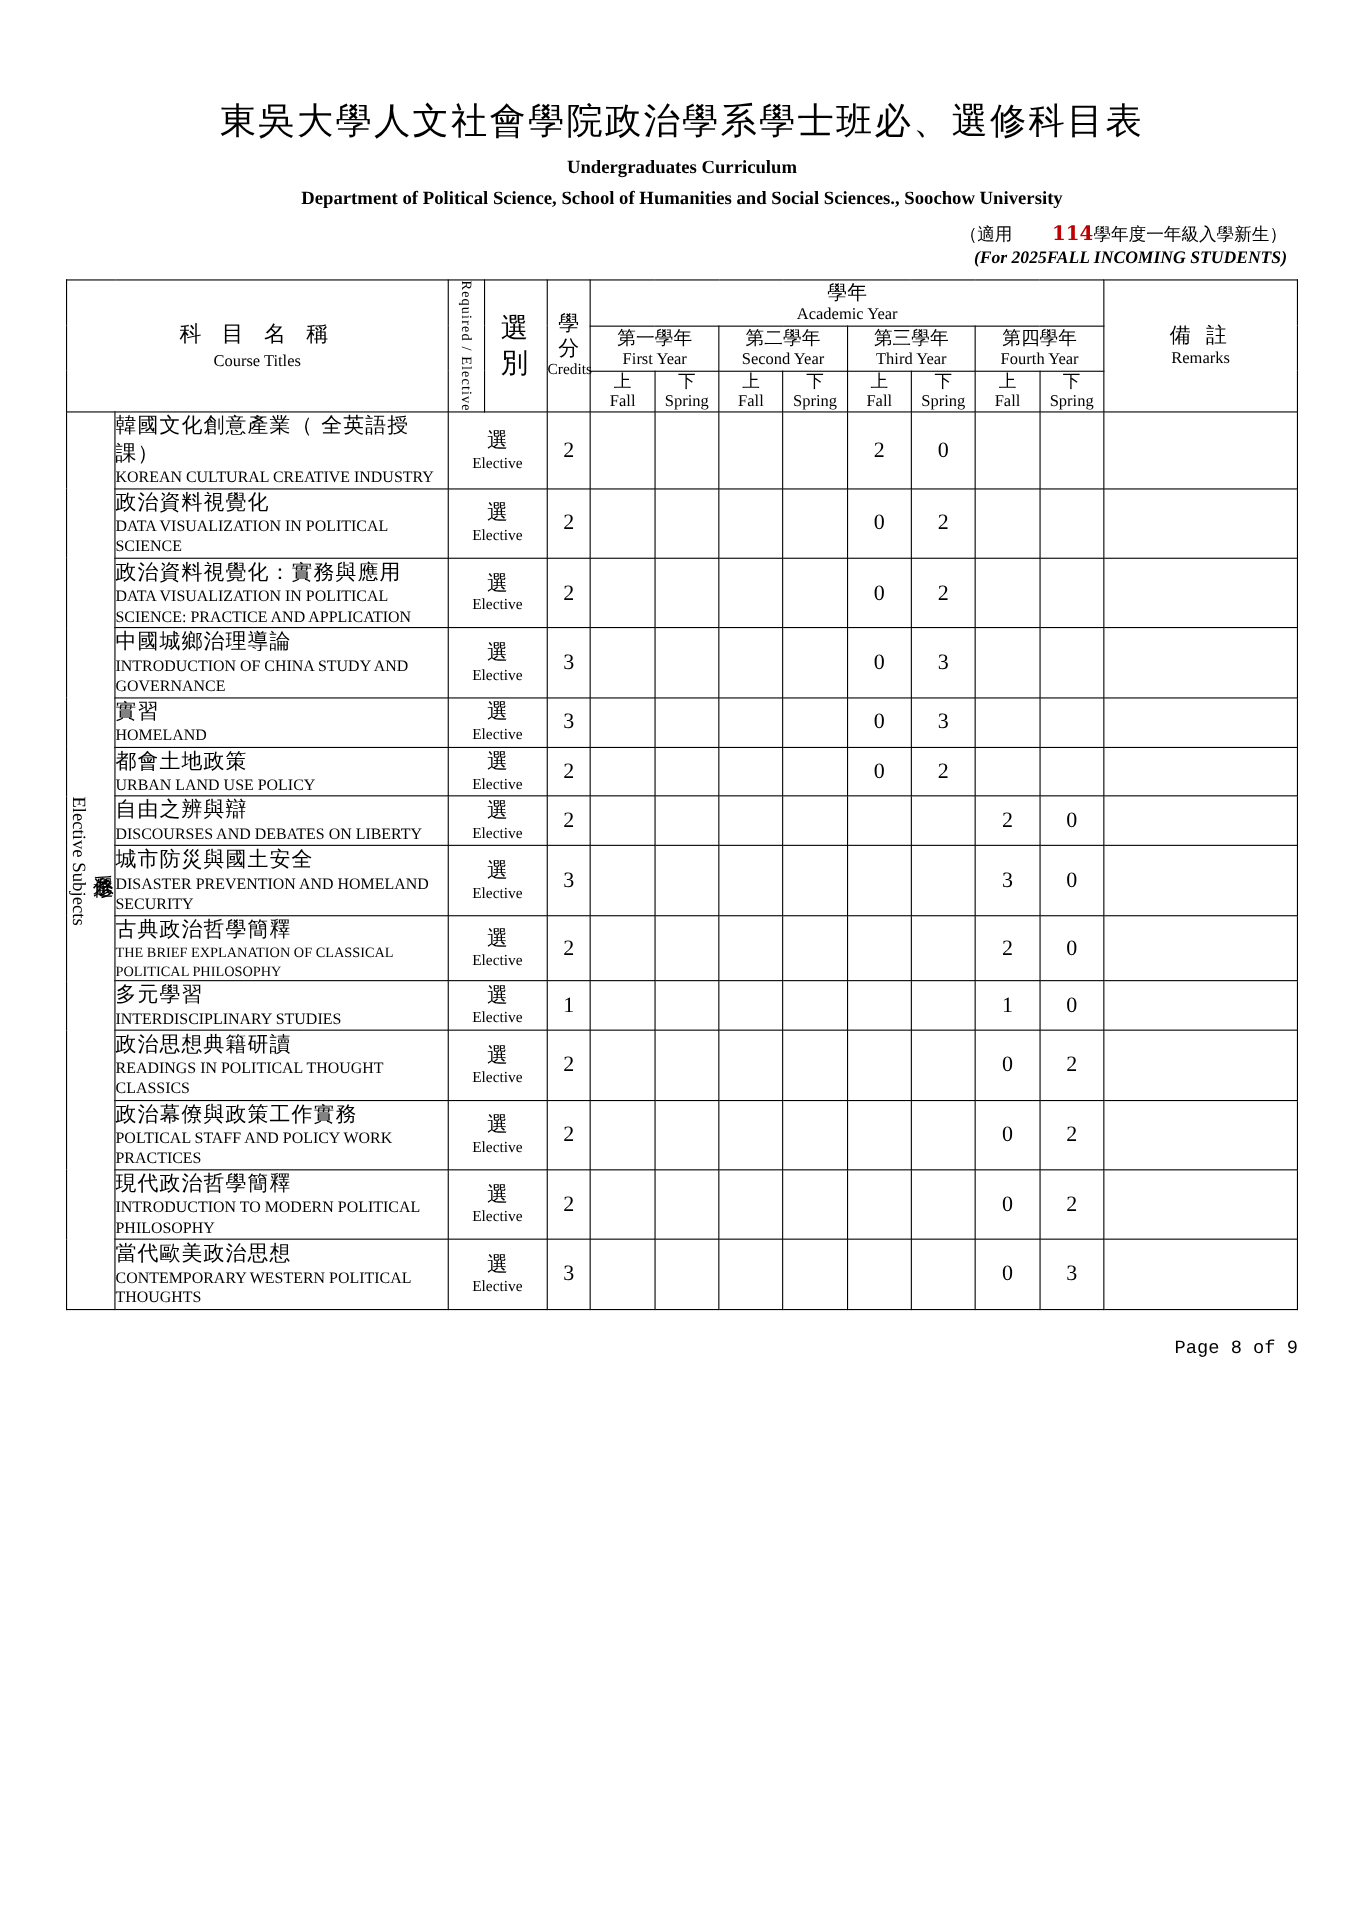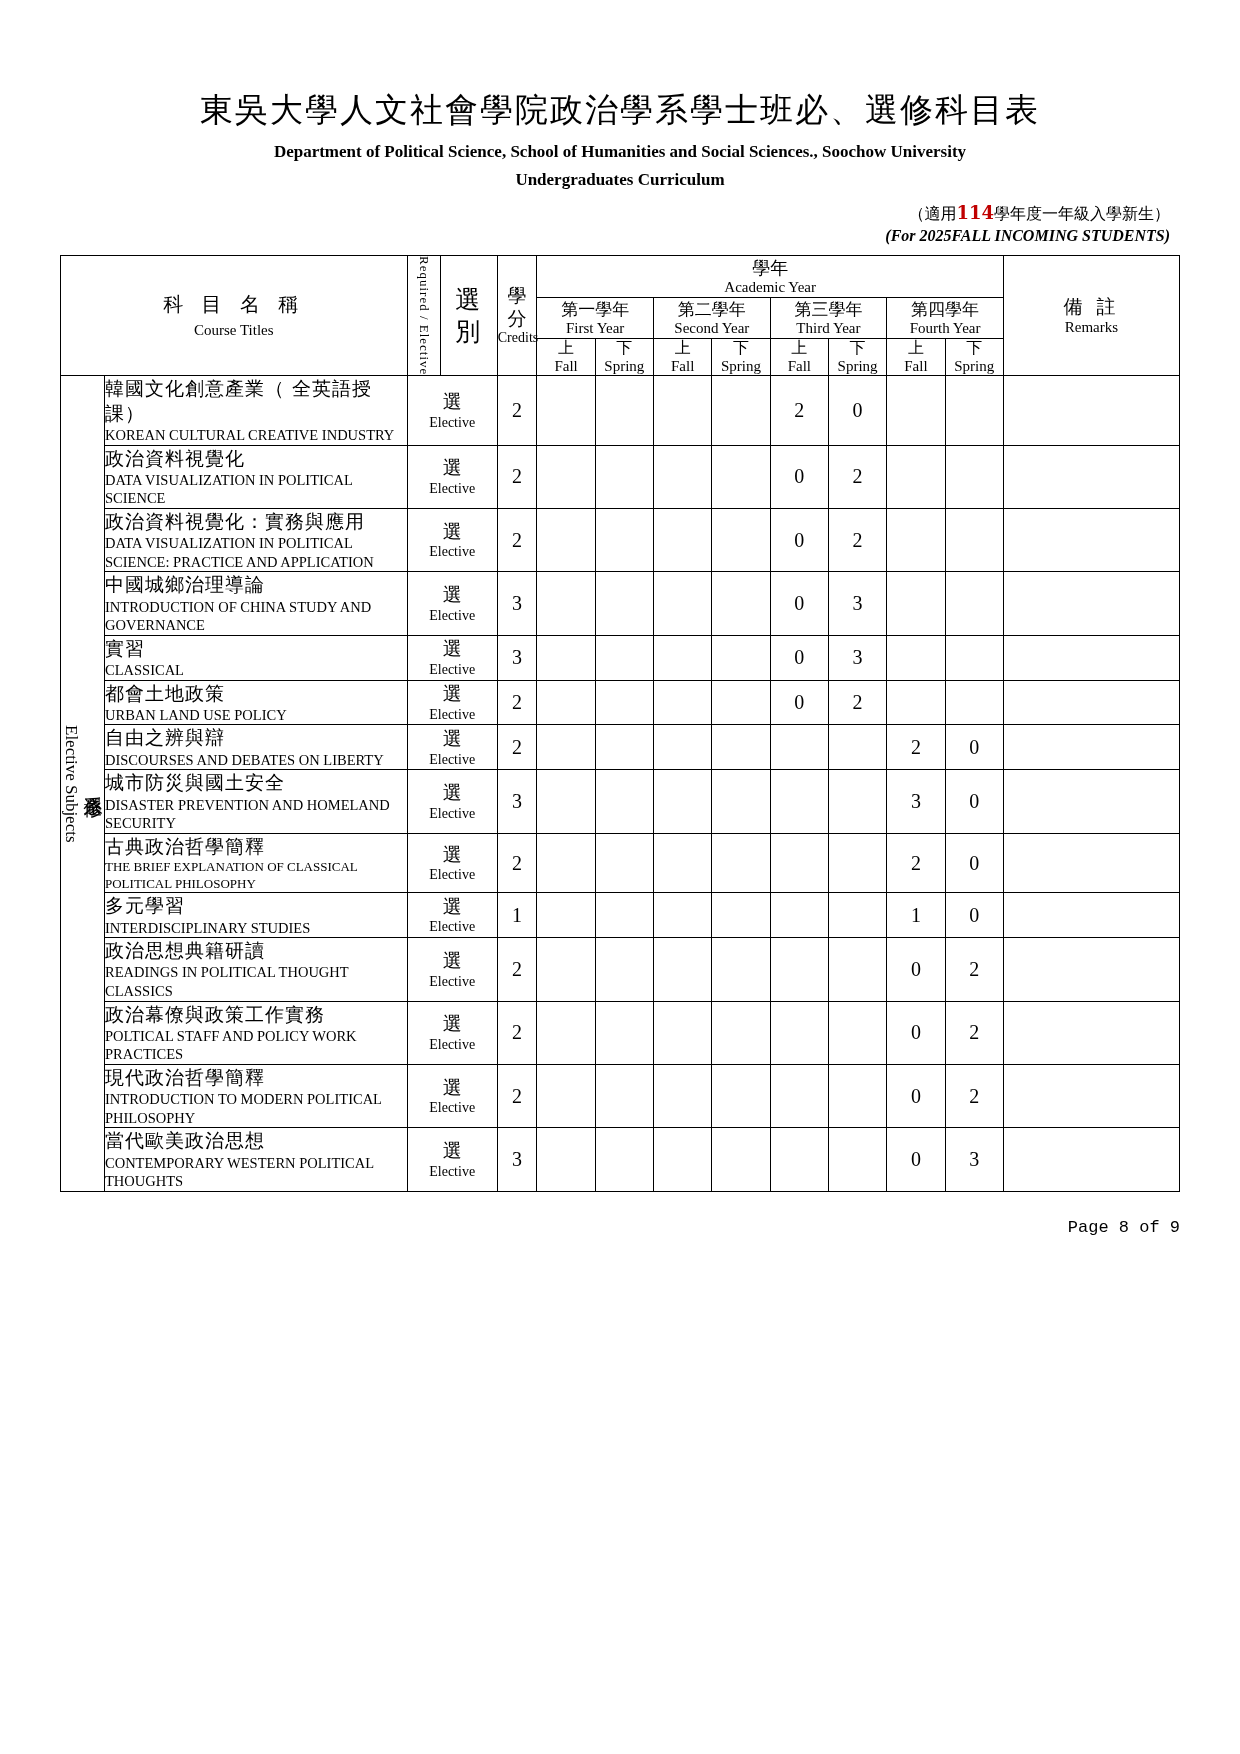--- a/index.html
+++ b/index.html
@@ -39,20 +39,21 @@
     text-align: right;
     font-size: 16px;
     margin-top: 10px;
     padding-right: 10px;
     font-family: "DejaVu Serif", serif;
   }
   .applies .num {
     color: #c00000;
     font-weight: bold;
     font-size: 18px;
+    padding-left: 36px;
   }
   .applies-en {
     text-align: right;
     font-size: 16px;
     font-style: italic;
     font-weight: bold;
     padding-right: 10px;
     margin-top: 2px;
   }
   table.curriculum {
@@ -236,22 +237,22 @@
     margin-top: 26px;
     font-family: Liberation Mono, monospace;
   }
 </style>
 </head>
 <body>
 
 <div class="page">
 
   <h1 class="title-cn">東吳大學人文社會學院政治學系學士班必、選修科目表</h1>
+  <div class="title-en">Undergraduates Curriculum</div>
   <div class="title-en">Department of Political Science, School of Humanities and Social Sciences., Soochow University</div>
-  <div class="title-en">Undergraduates Curriculum</div>
 
   <div class="applies">
     <span>（適用</span><span class="num">114</span><span>學年度一年級入學新生）</span>
   </div>
   <div class="applies-en">(For 2025FALL INCOMING STUDENTS)</div>
 
   <table class="curriculum">
     <colgroup>
       <col style="width:40px">
       <col style="width:275px">
@@ -427,21 +428,21 @@
         <td class="term"></td>
         <td class="term">0</td>
         <td class="term">3</td>
         <td class="term"></td>
         <td class="term"></td>
         <td class="remarks"></td>
       </tr>
       <tr>
         <td class="course">
           <span class="course-cn">實習</span>
-          <span class="course-en">CLASSICAL</span>
+          <span class="course-en">HOMELAND</span>
         </td>
         <td colspan="2" class="sel">
           <span>選</span>
           <span class="en">Elective</span>
         </td>
         <td class="credits">3</td>
         <td class="term"></td>
         <td class="term"></td>
         <td class="term"></td>
         <td class="term"></td>

